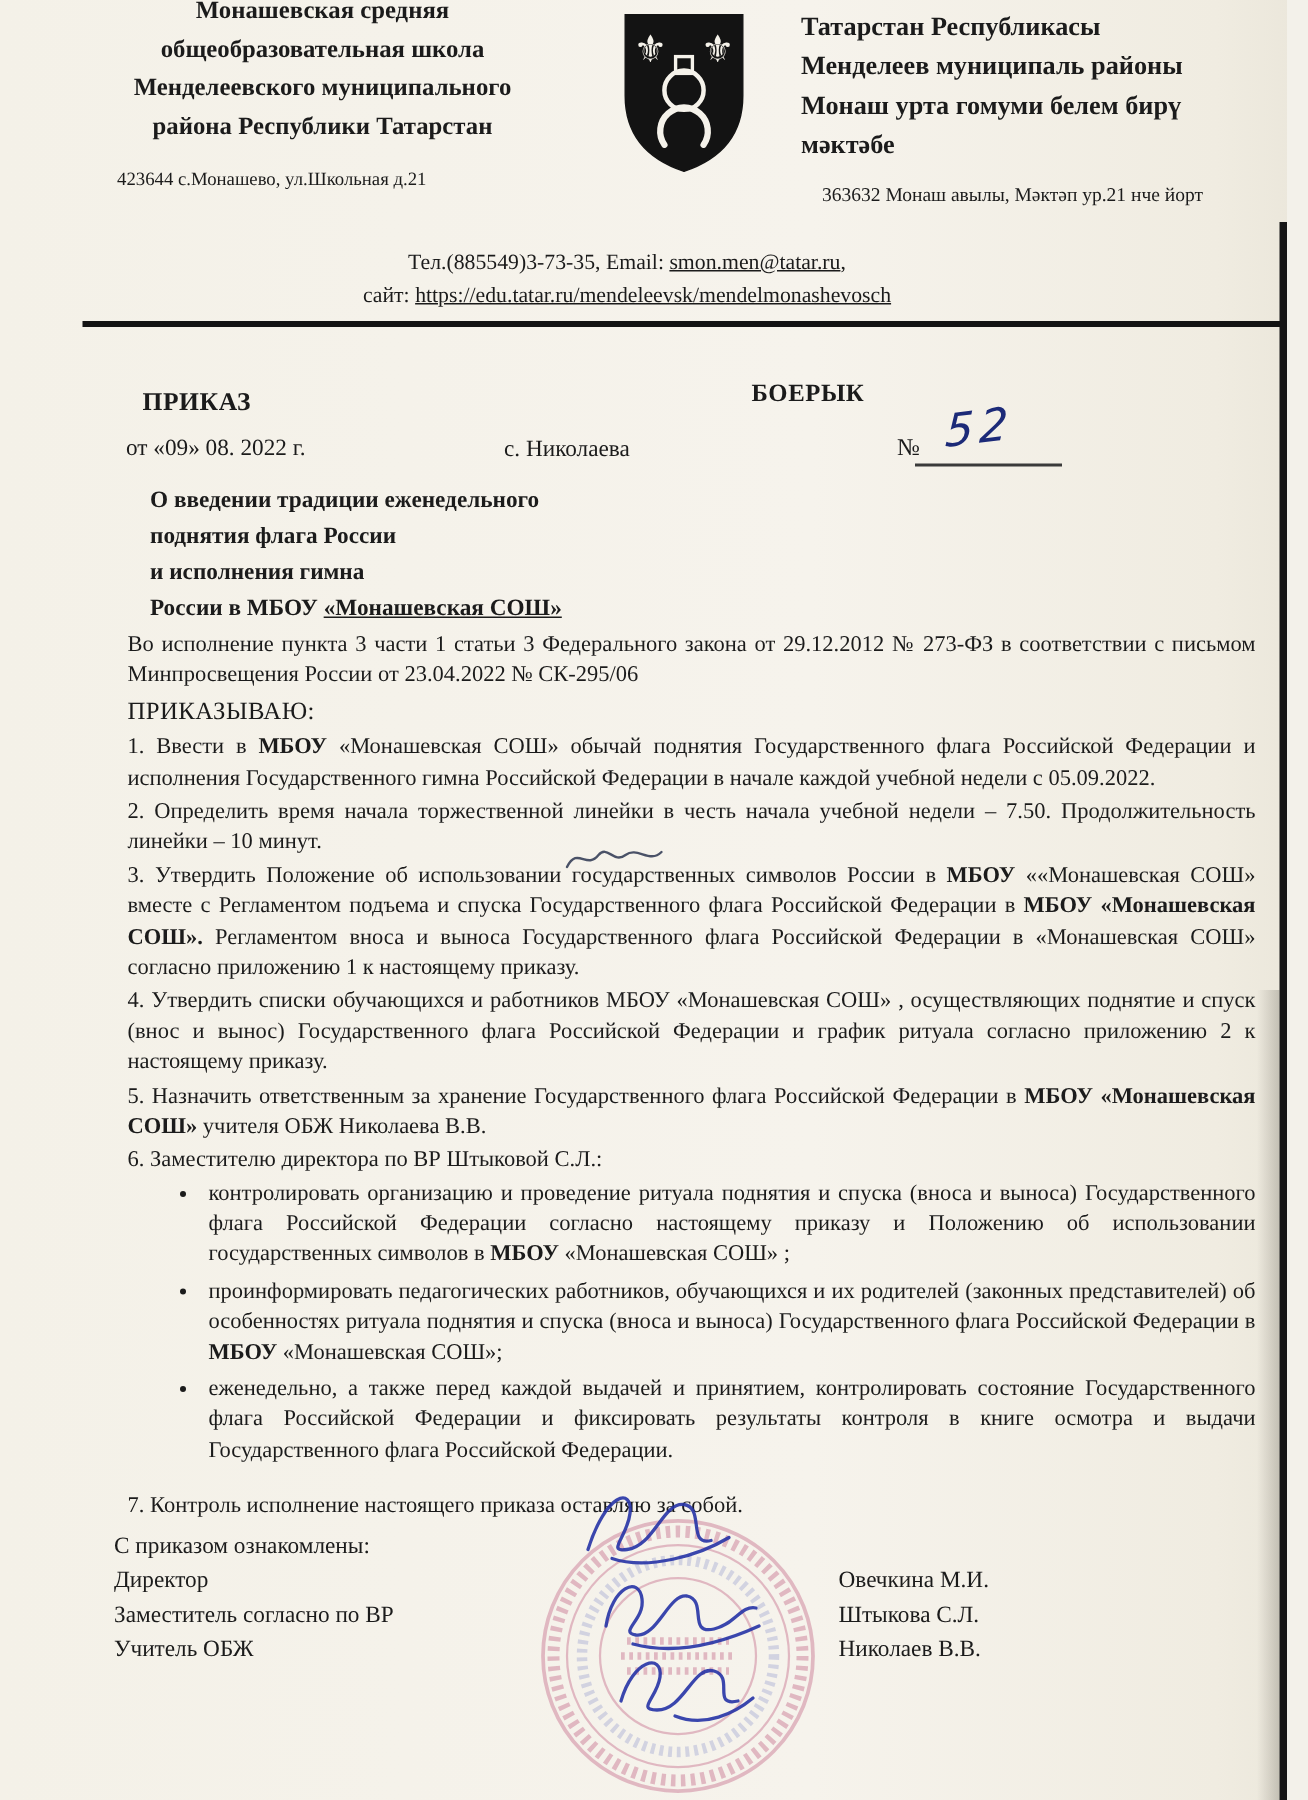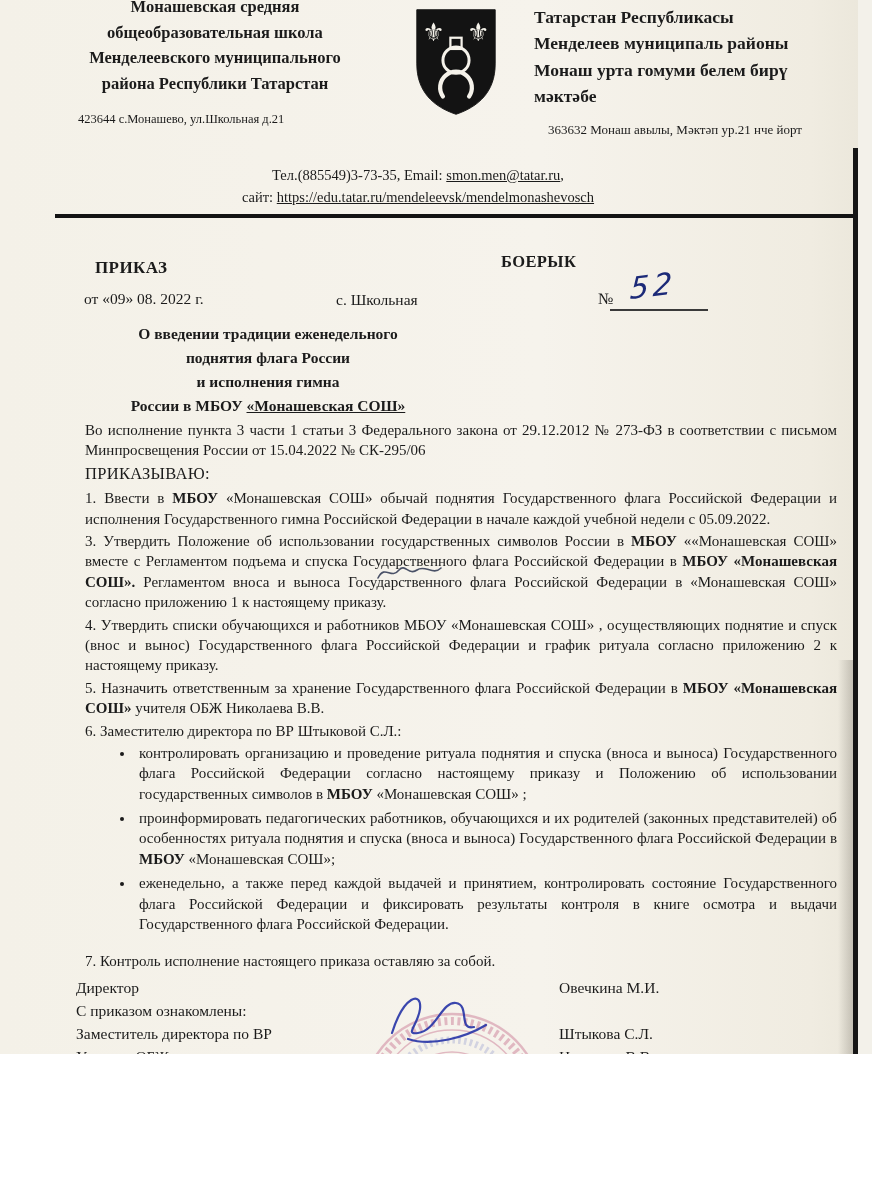--- a/index.html
+++ b/index.html
@@ -1,20 +1,20 @@
 <!DOCTYPE html>
 <html><head>
 <meta charset="utf-8">
 <style>
   * { margin:0; padding:0; box-sizing:border-box; }
   html,body { width:872px; height:1200px; background:#fff; }
   body { font-family:"Liberation Serif", serif; color:#1b1b1b; position:relative; overflow:hidden; }
 
   .page {
-    position:absolute; left:0; top:0; width:872px; height:1054px;
+    position:absolute; left:0; top:0; width:872px; height:1200px;
     background:linear-gradient(90deg,#f4f1e8 0%, #f6f3ec 62%, #f0ece1 93%, #eae6da 100%);
     overflow:hidden;
   }
 
   
   .hdr-left {
     position:absolute; left:52px; top:-6px; width:326px;
     font-weight:bold; font-size:16.5px; line-height:1.55;
     text-align:center; white-space:pre-line;
   }
@@ -45,22 +45,22 @@
   .d-num   { position:absolute; left:598px; top:290px; font-size:16px; }
   .num-line { position:absolute; left:610px; top:309px; width:98px; height:2px; background:#3a3a3a; }
   .num-hand {
     position:absolute; left:630px; top:268px;
     font-family:"DejaVu Sans", sans-serif; font-style:italic;
     font-size:30px; color:#1c2a78; transform:rotate(-7deg) skewX(-10deg);
     letter-spacing:4px;
   }
 
   .subject {
-    position:absolute; left:88px; top:322px; width:360px;
-    font-weight:bold; font-size:15.5px; line-height:1.55; white-space:pre-line;text-align:center;
+    position:absolute; left:100px; top:322px; width:360px;
+    font-weight:bold; font-size:15.5px; line-height:1.55; white-space:pre-line;
   }
 
   
   .bodytext {
     position:absolute; left:85px; top:420px; width:752px;
     font-size:15px; line-height:1.36;
   }
   .bodytext p { text-align:justify; margin:0 0 2px 0; }
   .bodytext p.plainline { text-align:left; font-size:16.5px; letter-spacing:.3px; margin:1px 0 3px 0; }
   .bullets { margin:2px 0 17px 30px; padding-left:20px; }
@@ -116,56 +116,57 @@
     <div><span>Тел.(885549)3-73-35, Email: </span><span class="link">smon.men@tatar.ru</span><span>,</span></div>
     <div><span>сайт: </span><span class="link">https://edu.tatar.ru/mendeleevsk/mendelmonashevosch</span></div>
   </div>
 
   <div class="rule"></div>
 
   <div class="t-prikaz">ПРИКАЗ</div>
   <div class="t-boeryk">БОЕРЫК</div>
 
   <div class="d-date">от  «09»  08. 2022 г.</div>
-  <div class="d-place">с. Школьная</div>
+  <div class="d-place">с. Николаева</div>
   <div class="d-num">№</div>
   <div class="num-line"></div>
   <div class="num-hand">52</div>
 
   <div class="subject"><span>О введении традиции еженедельного
 поднятия флага России
 и исполнения гимна
 России в МБОУ </span><span class="u">«Монашевская СОШ»</span></div>
 
   <div class="bodytext">
-    <p><span>Во исполнение пункта 3 части 1 статьи 3 Федерального закона от 29.12.2012 № 273-ФЗ в соответствии с письмом Минпросвещения России от 15.04.2022 № СК-295/06</span></p>
+    <p><span>Во исполнение пункта 3 части 1 статьи 3 Федерального закона от 29.12.2012 № 273-ФЗ в соответствии с письмом Минпросвещения России от 23.04.2022 № СК-295/06</span></p>
     <p class="plainline">ПРИКАЗЫВАЮ:</p>
     <p><span>1. Ввести в </span><span class="b">МБОУ</span><span> «Монашевская СОШ» обычай поднятия Государственного флага Российской Федерации и исполнения Государственного гимна Российской Федерации в начале каждой учебной недели с 05.09.2022.</span></p>
+    <p><span>2. Определить время начала торжественной линейки в честь начала учебной недели – 7.50. Продолжительность линейки – 10 минут.</span></p>
     <p><span>3. Утвердить Положение об использовании государственных символов России в </span><span class="b">МБОУ</span><span> ««Монашевская СОШ» вместе с Регламентом подъема и спуска Государственного флага Российской Федерации в </span><span class="b">МБОУ</span><span class="b"> «Монашевская СОШ».</span><span> Регламентом вноса и выноса Государственного флага Российской Федерации в «Монашевская СОШ» согласно приложению 1 к настоящему приказу.</span></p>
     <p><span>4. Утвердить списки обучающихся и работников МБОУ «Монашевская СОШ» , осуществляющих поднятие и спуск (внос и вынос) Государственного флага Российской Федерации и график ритуала согласно приложению 2 к настоящему приказу.</span></p>
     <p><span>5. Назначить ответственным за хранение Государственного флага Российской Федерации в </span><span class="b">МБОУ «Монашевская СОШ»</span><span> учителя ОБЖ Николаева В.В.</span></p>
     <p><span>6. Заместителю директора по ВР  Штыковой С.Л.:</span></p>
     <ul class="bullets">
       <li><span>контролировать организацию и проведение ритуала поднятия и спуска (вноса и выноса) Государственного флага Российской Федерации согласно настоящему приказу и Положению об использовании государственных символов в </span><span class="b">МБОУ</span><span> «Монашевская СОШ» ;</span></li>
       <li><span>проинформировать педагогических работников, обучающихся и их родителей (законных представителей) об особенностях ритуала поднятия и спуска (вноса и выноса) Государственного флага Российской Федерации в </span><span class="b">МБОУ</span><span> «Монашевская СОШ»;</span></li>
       <li><span>еженедельно, а также перед каждой выдачей и принятием, контролировать состояние Государственного флага Российской Федерации и фиксировать результаты контроля в книге осмотра и выдачи Государственного флага Российской Федерации.</span></li>
     </ul>
     <p><span>7.  Контроль исполнение настоящего приказа оставляю за собой.</span></p>
 
     <div class="sign-block">
       <div class="sign-row">
+        <span>С приказом ознакомлены:</span>
+        <span></span>
+      </div>
+      <div class="sign-row">
         <span>Директор</span>
         <span>Овечкина М.И.</span>
       </div>
       <div class="sign-row">
-        <span>С приказом ознакомлены:</span>
-        <span></span>
-      </div>
-      <div class="sign-row">
-        <span>Заместитель директора по ВР</span>
+        <span>Заместитель согласно по ВР</span>
         <span>Штыкова С.Л.</span>
       </div>
       <div class="sign-row">
         <span>Учитель ОБЖ</span>
         <span>Николаев В.В.</span>
       </div>
     </div>
   </div>
 
   <div class="overlay ink-dark" style="left:375px; top:560px; width:70px; height:26px;">

